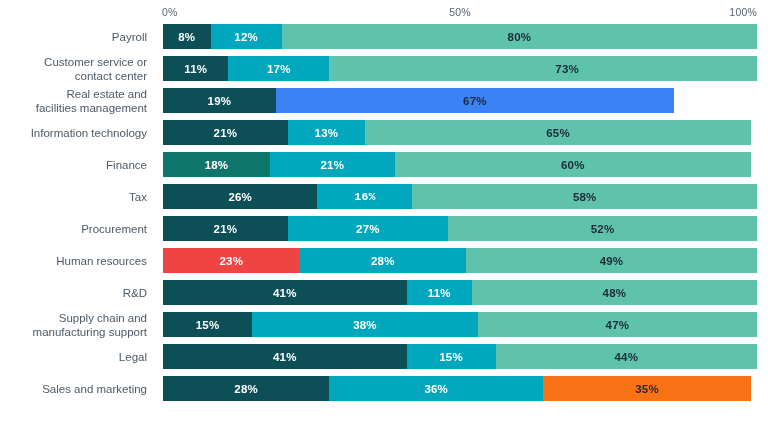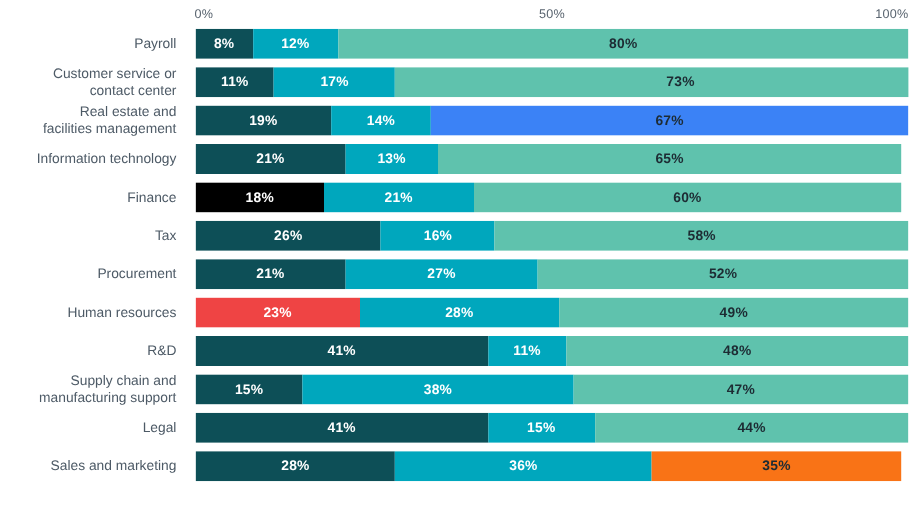--- a/index.html
+++ b/index.html
@@ -139,23 +139,20 @@
       </div>
       <div class="row">
         <div class="row-label">
           <span class="ln">Real estate and</span>
           <span class="ln">facilities management</span>
         </div>
         <div class="bar">
           <div class="seg s1" style="flex: 0 0 19%; background: rgb(13, 79, 87);">
             <span>19%</span>
           </div>
-          <div class="seg s2" style="flex: 0 0 14%; background: rgb(0, 167, 189);">
-            <span>14%</span>
-          </div>
           <div class="seg s3" style="flex: 0 0 67%; background: #3b82f6; align-items: center;">
             <span>67%</span>
           </div>
         </div>
       </div>
       <div class="row">
         <div class="row-label">
           <span class="ln">Information technology</span>
         </div>
         <div class="bar">
@@ -168,40 +165,40 @@
           <div class="seg s3" style="flex: 0 0 65%; background: rgb(95, 194, 173);">
             <span>65%</span>
           </div>
         </div>
       </div>
       <div class="row">
         <div class="row-label">
           <span class="ln">Finance</span>
         </div>
         <div class="bar">
-          <div class="seg s1" style="flex: 0 0 18%; background: #000000;">
+          <div class="seg s1" style="flex: 0 0 18%; background: #0f766e;">
             <span>18%</span>
           </div>
           <div class="seg s2" style="flex: 0 0 21%; background: rgb(0, 167, 189);">
             <span>21%</span>
           </div>
           <div class="seg s3" style="flex: 0 0 60%; background: rgb(95, 194, 173);">
             <span>60%</span>
           </div>
         </div>
       </div>
       <div class="row">
         <div class="row-label">
           <span class="ln">Tax</span>
         </div>
         <div class="bar">
           <div class="seg s1" style="flex: 0 0 26%; background: rgb(13, 79, 87);">
             <span>26%</span>
           </div>
-          <div class="seg s2" style="flex: 0 0 16%; background: rgb(0, 167, 189);">
+          <div class="seg s2" style="flex: 0 0 16%; background: rgb(0, 167, 189); font-family: Liberation Mono, monospace;">
             <span>16%</span>
           </div>
           <div class="seg s3" style="flex: 0 0 58%; background: rgb(95, 194, 173);">
             <span>58%</span>
           </div>
         </div>
       </div>
       <div class="row">
         <div class="row-label">
           <span class="ln">Procurement</span>

